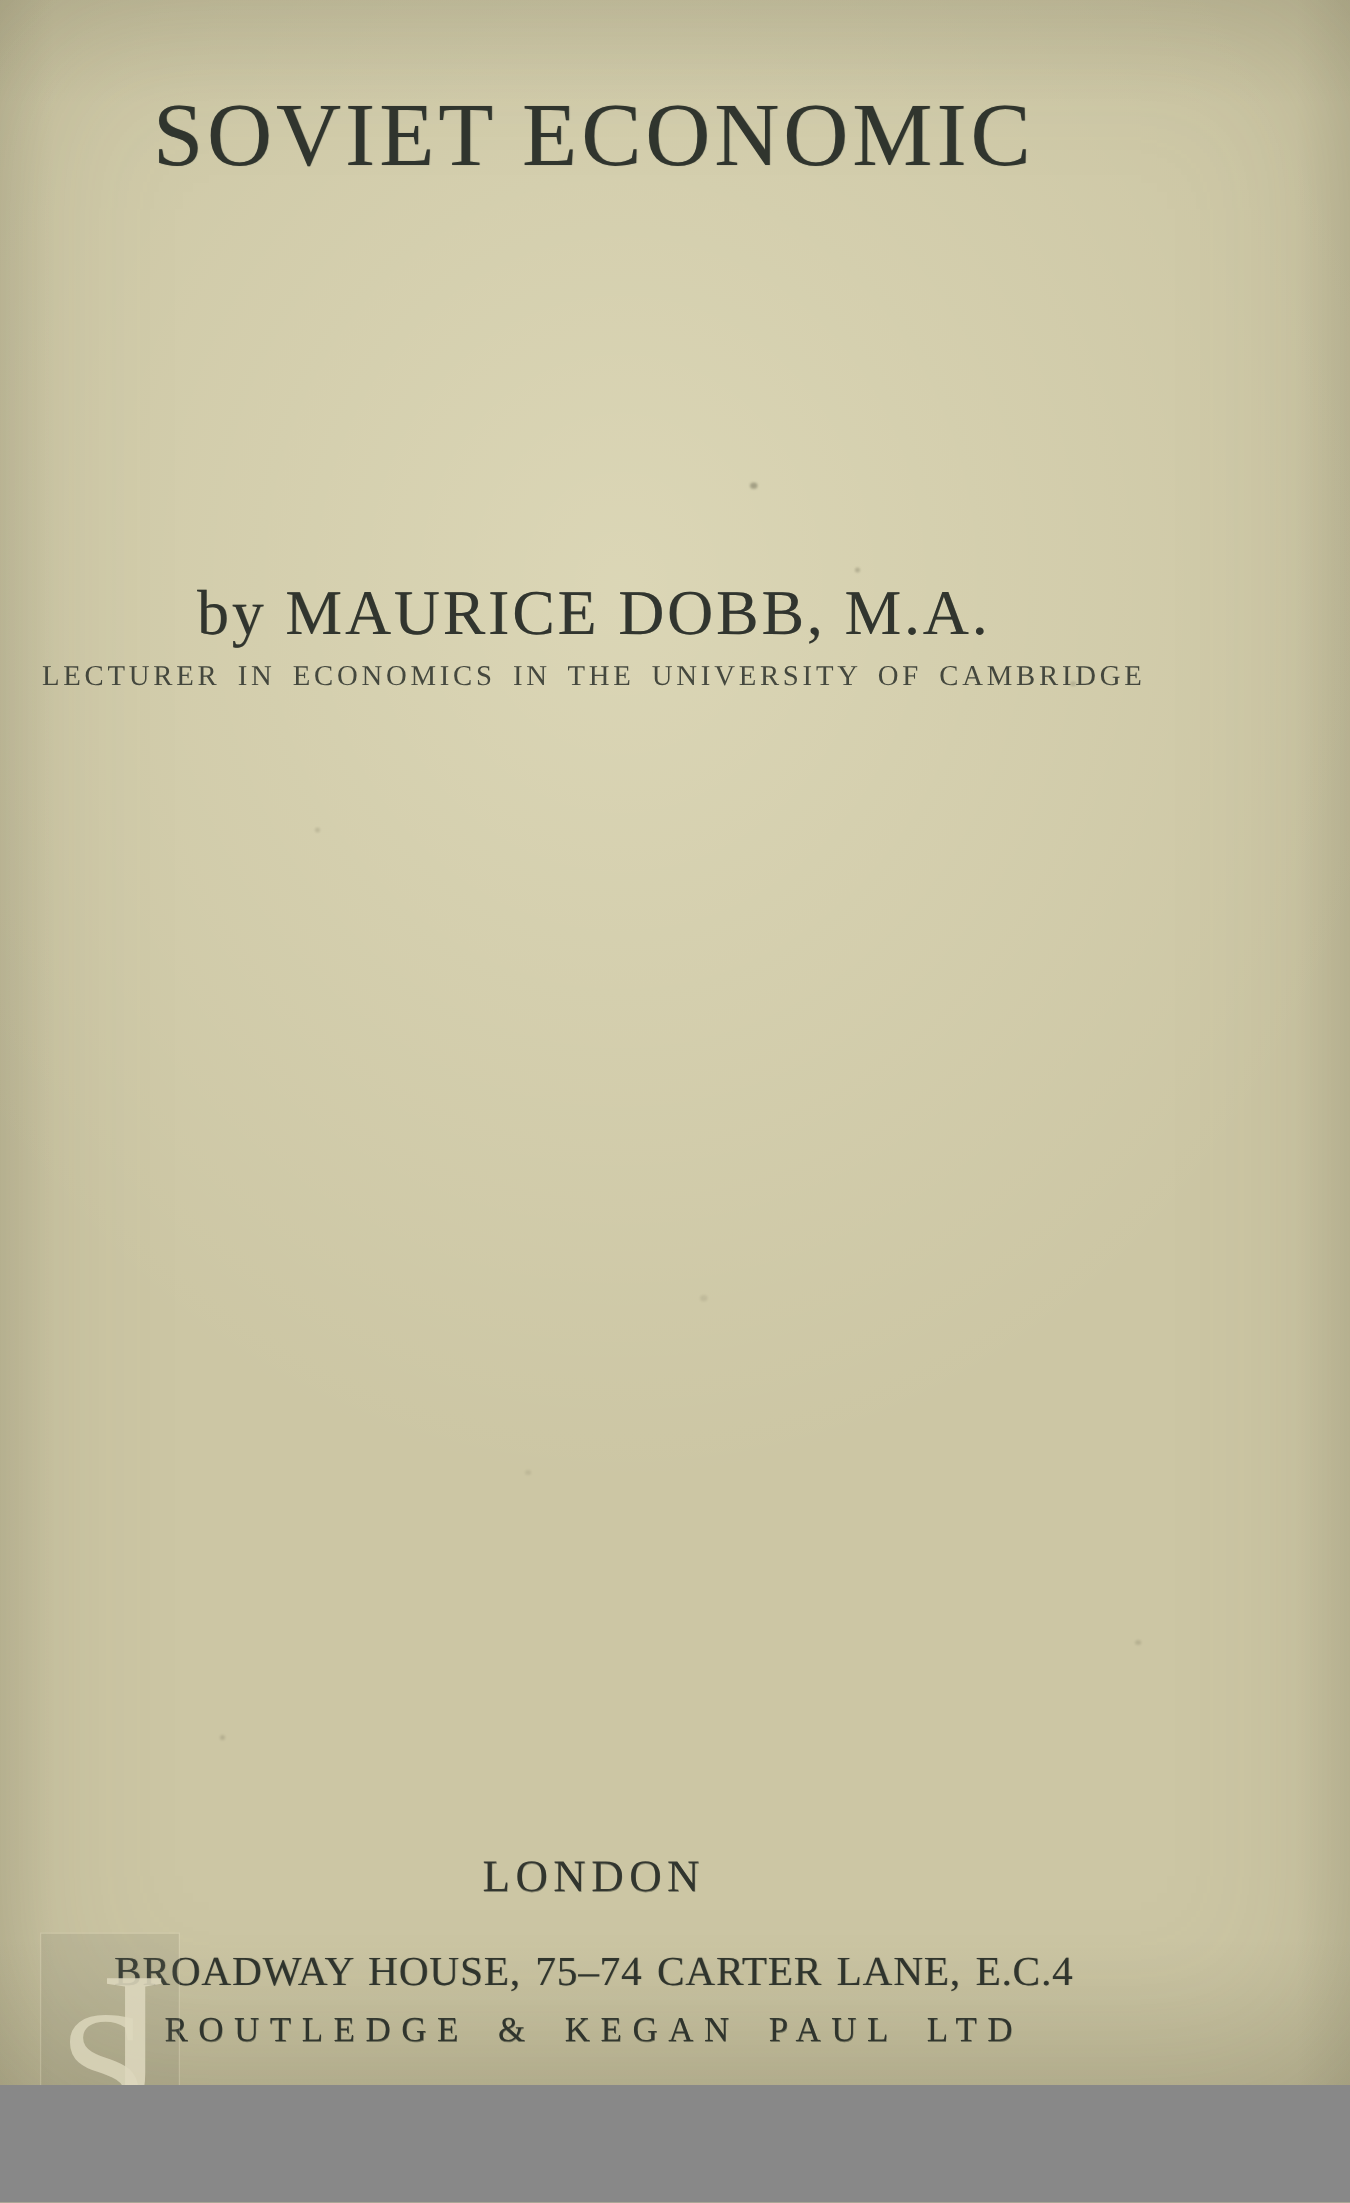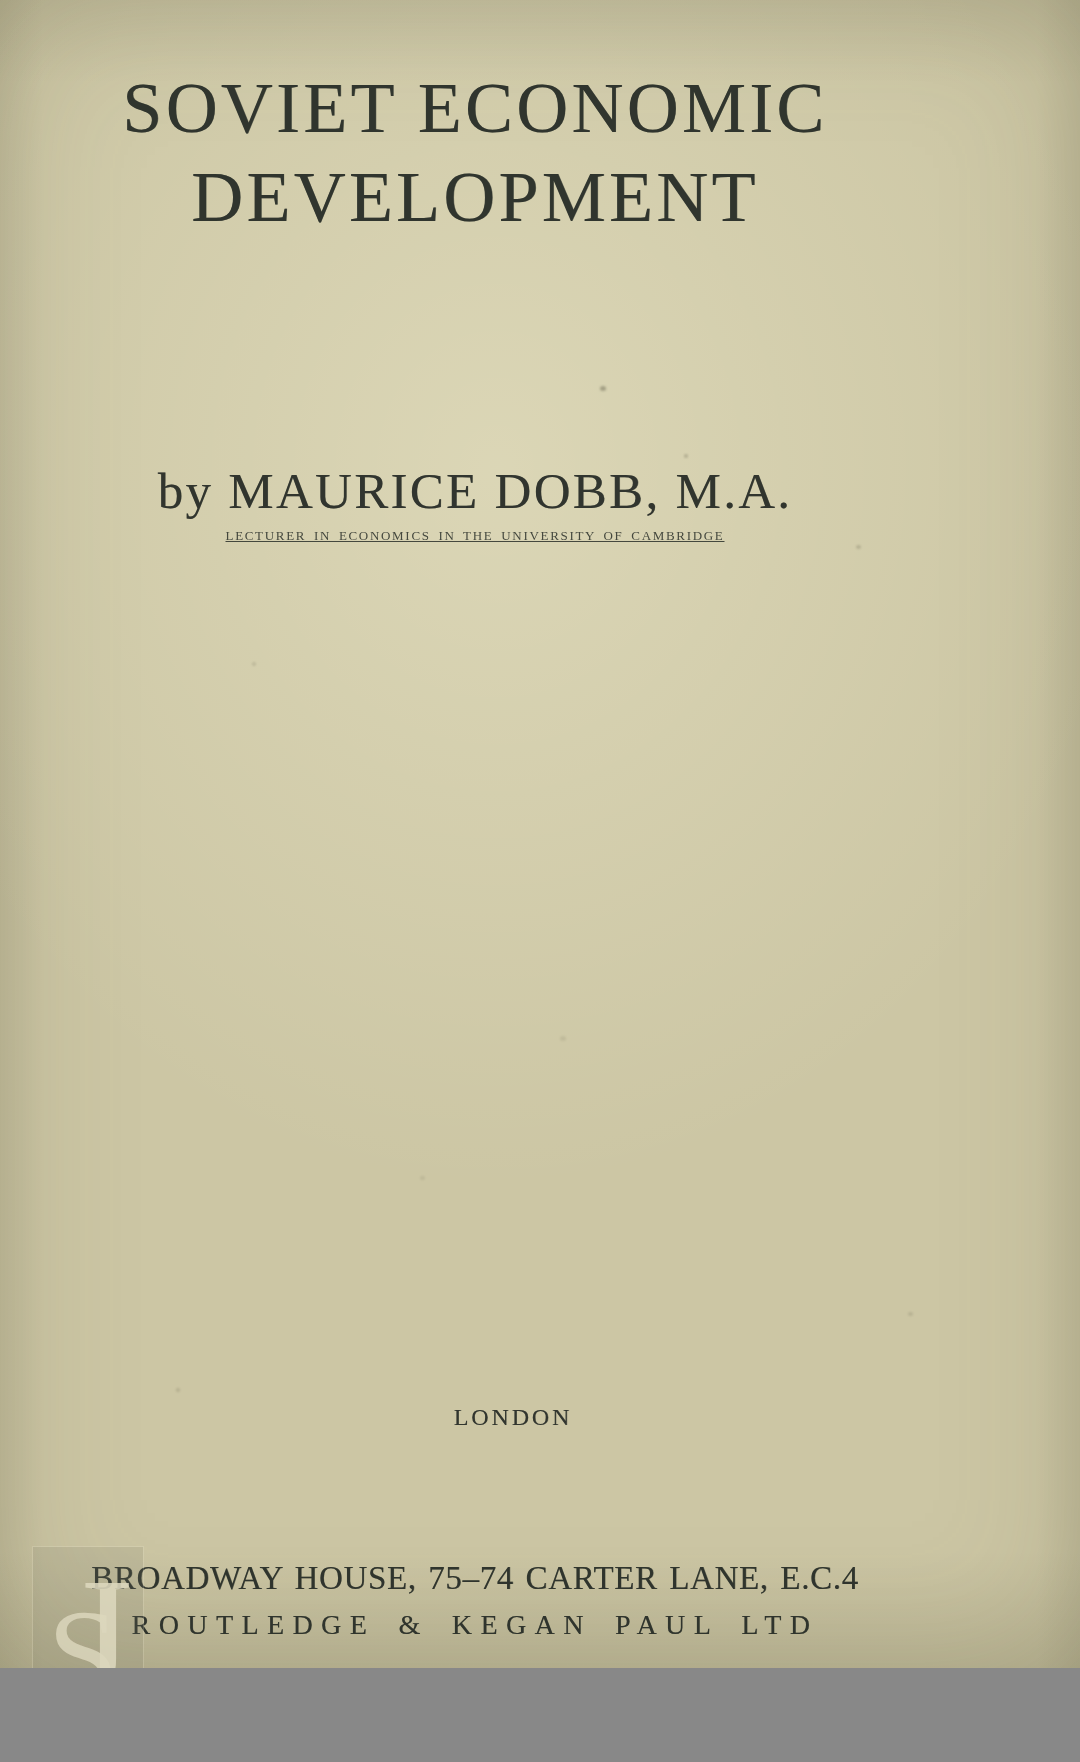--- a/index.html
+++ b/index.html
@@ -34,33 +34,31 @@
   }
   .byline {
     top: 462px;
     font-size: 51px;
     letter-spacing: 0.045em;
     color: rgba(42, 47, 41, 0.92);
     text-shadow: 0.3px 0.3px 0.5px rgba(44,49,42,0.5);
   }
   .affiliation {
     top: 528px;
-    font-size: 13px;
+    font-size: 23px;
     letter-spacing: 0.13em;
     word-spacing: 0.22em;
     color: rgba(48, 52, 45, 0.88);
-    text-decoration: underline;
   }
   .imprint-city {
-    top: 1404px;
-    font-size: 24px;
+    top: 1480px;
+    font-size: 36px;
     letter-spacing: 0.12em;
     color: rgba(42, 47, 41, 0.92);
     text-shadow: 0.3px 0.3px 0.5px rgba(44,49,42,0.45);
-    margin-left: 38px;
   }
   .imprint-publisher {
     top: 1609px;
     font-size: 28px;
     letter-spacing: 0.30em;
     word-spacing: 0.28em;
     color: rgba(42, 47, 41, 0.93);
     text-shadow: 0.3px 0.3px 0.5px rgba(44,49,42,0.5);
   }
   .imprint-address {
@@ -102,21 +100,20 @@
   .s7 { left: 176px; top: 1388px; width: 4px; height: 4px; opacity: .5; }
   .s8 { left: 420px; top: 1176px; width: 5px; height: 4px; opacity: .3; }
 </style>
 </head>
 <body>
 
 <div id="page">
 
   <div class="column title">
     <div>SOVIET ECONOMIC</div>
-    <div>DEVELOPMENT</div>
   </div>
 
   <div class="column byline">by MAURICE DOBB, M.A.</div>
 
   <div class="column affiliation">LECTURER IN ECONOMICS IN THE UNIVERSITY OF CAMBRIDGE</div>
 
   <div class="column imprint-city">LONDON</div>
 
   <div class="column imprint-publisher">ROUTLEDGE &amp; KEGAN PAUL LTD</div>
 

